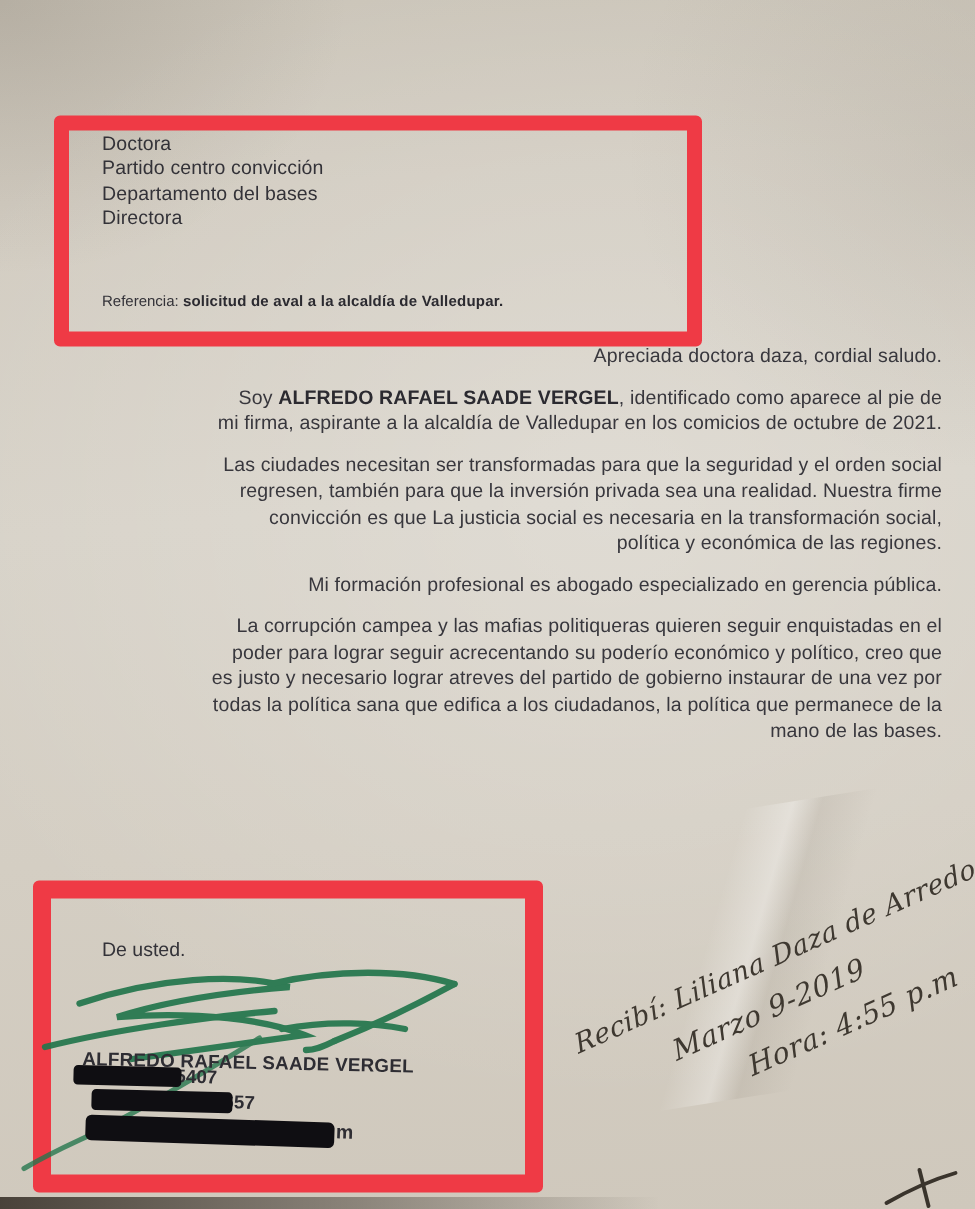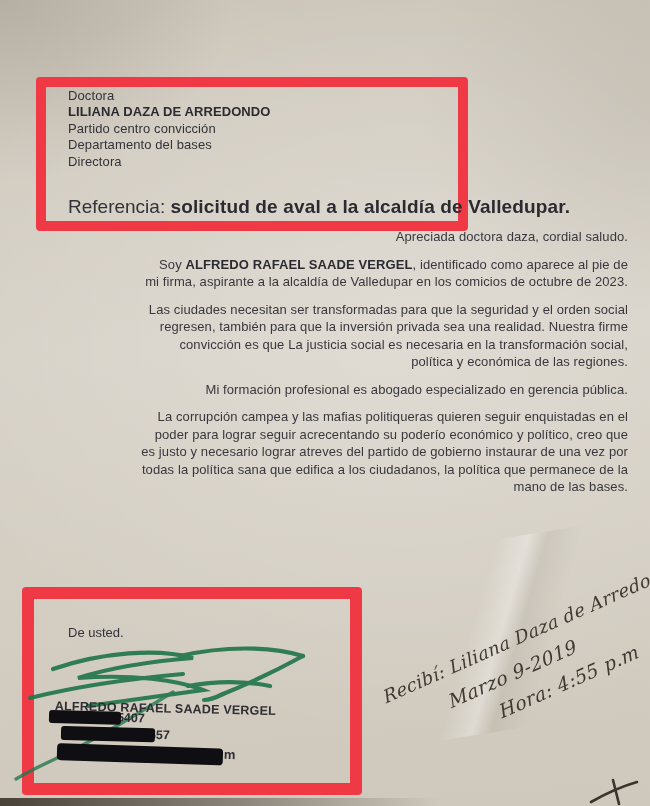--- a/index.html
+++ b/index.html
@@ -17,21 +17,21 @@
     position:absolute;left:340px;top:540px;width:320px;height:190px;
     background:linear-gradient(115deg, rgba(255,255,255,0) 42%, rgba(255,255,255,0.30) 50%, rgba(110,100,86,0.10) 55%, rgba(255,255,255,0) 64%);
     transform:rotate(-9deg);pointer-events:none;
   }
   .redbox{position:absolute;border-radius:4px;box-sizing:border-box;}
   .redbox.top{left:36px;top:77px;width:432px;height:154px;border:10px solid #ef3a45;}
   .redbox.bottom{left:22px;top:587px;width:340px;height:208px;border:12px solid #ef3a45;}
   .txt{color:#333238;font-size:13px;line-height:16.4px;letter-spacing:.1px;}
   .recipient{position:absolute;left:68px;top:88px;}
   .recipient .b{font-weight:bold;color:#2b2a30;}
-  .reference{position:absolute;left:68px;top:196px;font-size:19px;color:#333238;}
+  .reference{position:absolute;left:68px;top:196px;font-size:10px;color:#333238;}
   .reference b{color:#2b2a30;letter-spacing:.15px;}
   .body{position:absolute;left:68px;top:228px;width:560px;text-align:right;}
   .para{
     margin:0 0 10px 0;white-space:pre-line;
     font-size:13px;line-height:17.5px;color:#38373d;letter-spacing:.1px;
   }
   .para b{color:#2b2a30;}
   .closing{position:absolute;left:68px;top:625px;font-size:13px;color:#333238;}
   .signature{position:absolute;left:8px;top:634px;width:360px;height:150px;}
   .signer{
@@ -66,34 +66,33 @@
 
 <div class="photo">
 
   <div class="crease"></div>
 
   <div class="redbox top"></div>
   <div class="redbox bottom"></div>
 
   <div class="recipient txt">
     <div>Doctora</div>
-    <div class="b">LILIANA DAZA DE ARREDONDO</div>
     <div>Partido centro convicción</div>
     <div>Departamento del bases</div>
     <div>Directora</div>
   </div>
 
   <div class="reference">
     <span>Referencia: </span><b>solicitud de aval a la alcaldía de Valledupar.</b>
   </div>
 
   <div class="body">
     <p class="para">Apreciada doctora daza, cordial saludo.</p>
     <p class="para"><span>Soy </span><b>ALFREDO RAFAEL SAADE VERGEL</b><span>, identificado como aparece al pie de
-mi firma, aspirante a la alcaldía de Valledupar en los comicios de octubre de 2023.</span></p>
+mi firma, aspirante a la alcaldía de Valledupar en los comicios de octubre de 2021.</span></p>
     <p class="para">Las ciudades necesitan ser transformadas para que la seguridad y el orden social
 regresen, también para que la inversión privada sea una realidad. Nuestra firme
 convicción es que La justicia social es necesaria en la transformación social,
 política y económica de las regiones.</p>
     <p class="para">Mi formación profesional es abogado especializado en gerencia pública.</p>
     <p class="para">La corrupción campea y las mafias politiqueras quieren seguir enquistadas en el
 poder para lograr seguir acrecentando su poderío económico y político, creo que
 es justo y necesario lograr atreves del partido de gobierno instaurar de una vez por
 todas la política sana que edifica a los ciudadanos, la política que permanece de la
 mano de las bases.</p>

